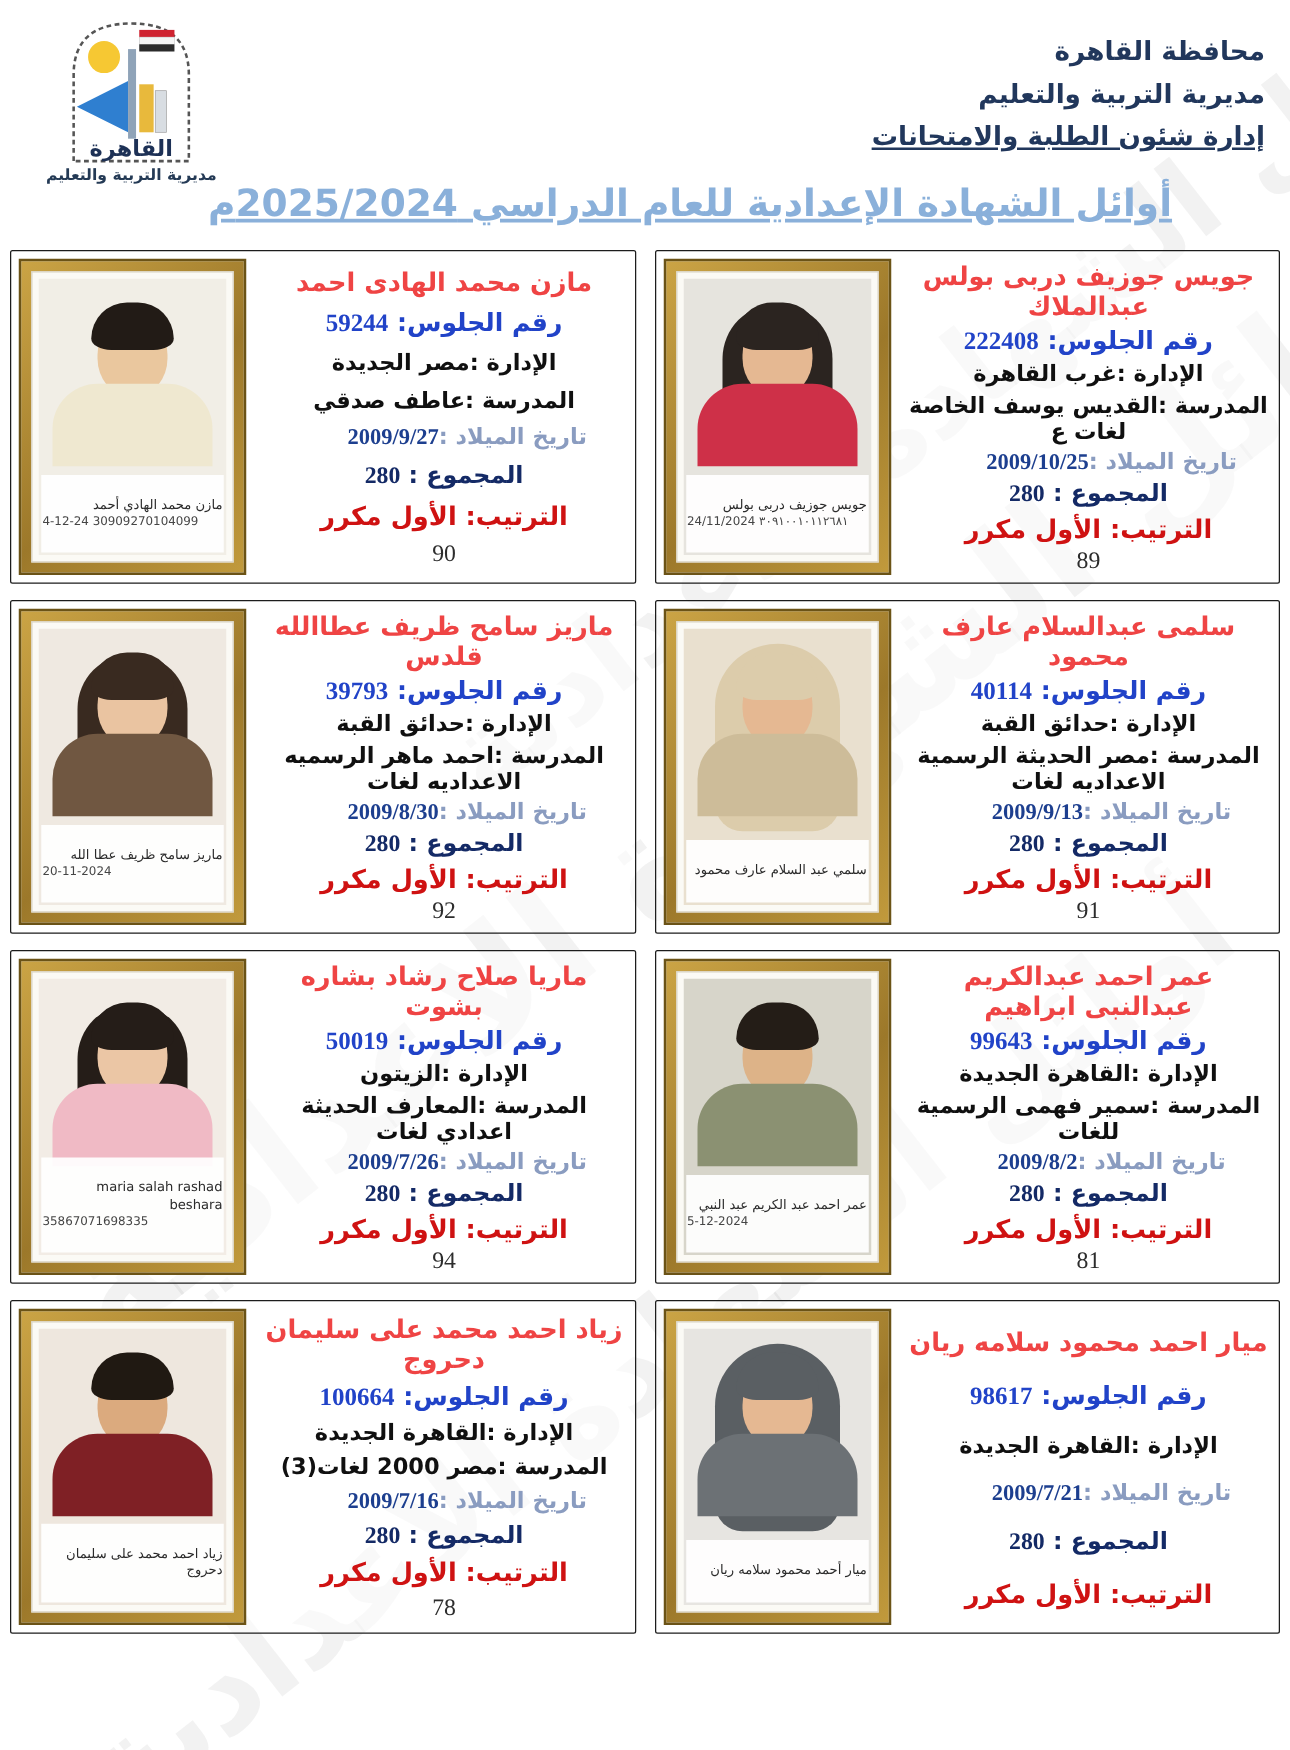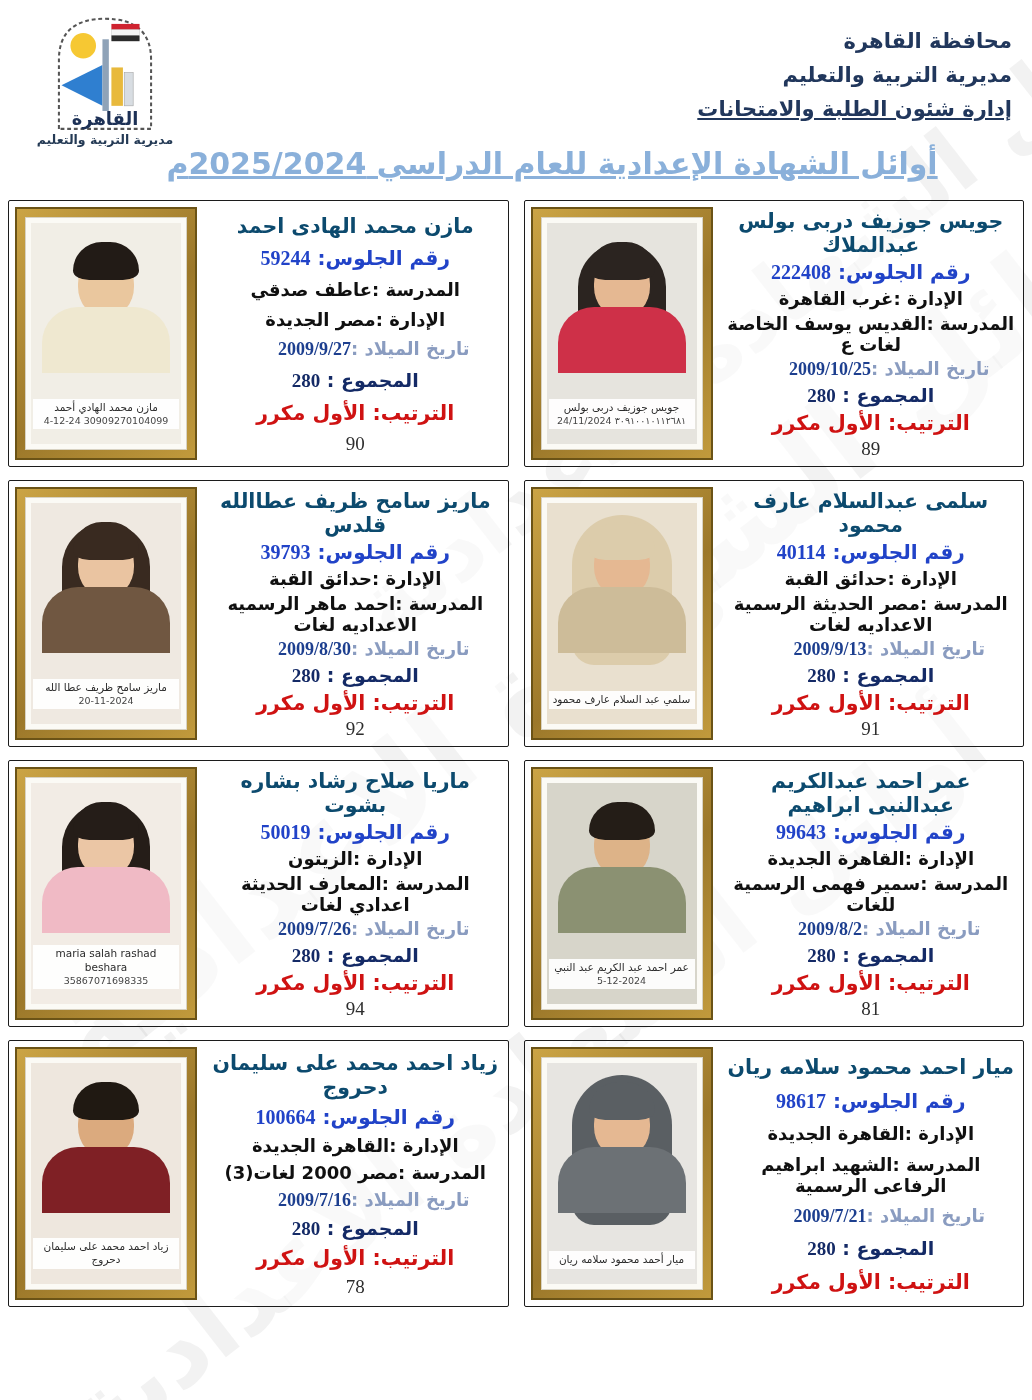--- a/index.html
+++ b/index.html
@@ -38,38 +38,38 @@
   .backhair{position:absolute;top:20px;left:50%;transform:translateX(-50%);width:88px;height:128px;
             background:var(--hair);border-radius:44px 44px 18px 18px;display:none;}
   .long .backhair,.hijab .backhair{display:block;}
   .hijab .backhair{width:100px;height:150px;top:12px;border-radius:50px 50px 22px 22px;}
   .head{position:relative;z-index:2;width:56px;height:66px;margin:28px auto 0;
         background:var(--skin);border-radius:50% 50% 46% 46%;}
   .hair{position:absolute;top:-9px;left:-5px;right:-5px;height:38px;background:var(--hair);
         border-radius:40px 40px 34% 34%;}
   .shoulders{position:relative;z-index:2;width:128px;height:66px;margin:-10px auto 0;
              background:var(--shirt);border-radius:36px 36px 0 0;}
-  .pcap{position:absolute;left:2px;right:2px;bottom:15px;z-index:4;background:rgba(255,255,255,0.93);
-        text-align:center;font-size:10.5px;color:#2b2b2b;line-height:1.3;padding:2px 1px;direction:rtl;}
+  .pcap{position:absolute;left:2px;right:2px;bottom:2px;z-index:4;background:rgba(255,255,255,0.93);
+        font-size:10.5px;color:#2b2b2b;line-height:1.3;padding:18px 1px;direction:rtl;}
   .pcap .sub{font-size:9.5px;color:#454545;direction:ltr;}
 
   
   .p89{--pbg:#e6e4de;--hair:#2b2420;--skin:#e5b892;--shirt:#ce3048;}
   .p90{--pbg:#f1eee6;--hair:#221b16;--skin:#eac79e;--shirt:#efe8d0;}
   .p91{--pbg:#e9e0cf;--hair:#dcccab;--skin:#e5b892;--shirt:#cdbc99;}
   .p92{--pbg:#efe9e1;--hair:#392a20;--skin:#eac4a1;--shirt:#705741;}
   .p93{--pbg:#d7d5ca;--hair:#241d17;--skin:#ddb388;--shirt:#8b9172;}
   .p94{--pbg:#f2ece5;--hair:#251d18;--skin:#ebc6a5;--shirt:#f0bac5;}
   .p95{--pbg:#e7e5e1;--hair:#5a5f63;--skin:#e5b892;--shirt:#6c7175;}
   .p96{--pbg:#eee7de;--hair:#201912;--skin:#dbaa7e;--shirt:#7f2025;}
 
   
   .info{flex:1;direction:rtl;text-align:center;display:flex;flex-direction:column;
         justify-content:space-evenly;padding:4px 8px 2px;}
-  .name{font-size:20.5px;font-weight:bold;color:#0c4a6e;}
+  .name{font-size:20.5px;font-weight:bold;color:#ef4444;}
   .seat{font-size:20px;font-weight:bold;color:#2143c8;}
   .line{font-size:18px;font-weight:bold;color:#101010;}
   .dob{font-size:18px;}
   .dob .dlab{color:#8a9cc0;font-weight:bold;}
   .dob .dval{color:#1d3f8f;font-weight:bold;margin-left:37px;}
   .total{font-size:19px;font-weight:bold;color:#142a66;}
   .rank{font-size:20.5px;font-weight:bold;color:#cf1212;}
   .pageno{font-size:19px;color:#2d2d2d;}
 </style>
 </head>
@@ -147,22 +147,22 @@
           <div class="pcap">
             <div>مازن محمد الهادي أحمد</div>
             <div class="sub"><span>4-12-24</span> <span>30909270104099</span></div>
           </div>
         </div>
           </div>
       </div>
       <div class="info">
         <div class="name">مازن محمد الهادى احمد</div>
         <div class="seat"><span>رقم الجلوس:</span> <span class="num">59244</span></div>
+        <div class="line"><span>الإدارة :</span><span>مصر الجديدة</span></div>
         <div class="line"><span>المدرسة :</span><span>عاطف صدقي</span></div>
-        <div class="line"><span>الإدارة :</span><span>مصر الجديدة</span></div>
         <div class="dob"><span class="dlab">تاريخ الميلاد :</span><span class="num dval">2009/9/27</span></div>
         <div class="total"><span>المجموع :</span> <span class="num">280</span></div>
         <div class="rank"><span>الترتيب:</span> <span>الأول مكرر</span></div>
         <div class="pageno num">90</div>
       </div>
     </div>
 
     <div class="card">
       <div class="frame">
         <div class="mat">
@@ -288,21 +288,20 @@
             <div>ميار أحمد محمود سلامه ريان</div>
             <div class="sub"><span></span> <span></span></div>
           </div>
         </div>
           </div>
       </div>
       <div class="info">
         <div class="name">ميار احمد محمود سلامه ريان</div>
         <div class="seat"><span>رقم الجلوس:</span> <span class="num">98617</span></div>
         <div class="line"><span>الإدارة :</span><span>القاهرة الجديدة</span></div>
-        <div class="line"><span>المدرسة :</span><span>الشهيد ابراهيم الرفاعى الرسمية</span></div>
         <div class="dob"><span class="dlab">تاريخ الميلاد :</span><span class="num dval">2009/7/21</span></div>
         <div class="total"><span>المجموع :</span> <span class="num">280</span></div>
         <div class="rank"><span>الترتيب:</span> <span>الأول مكرر</span></div>
       </div>
     </div>
 
     <div class="card">
       <div class="frame">
         <div class="mat">
             <div class="photo p96">

